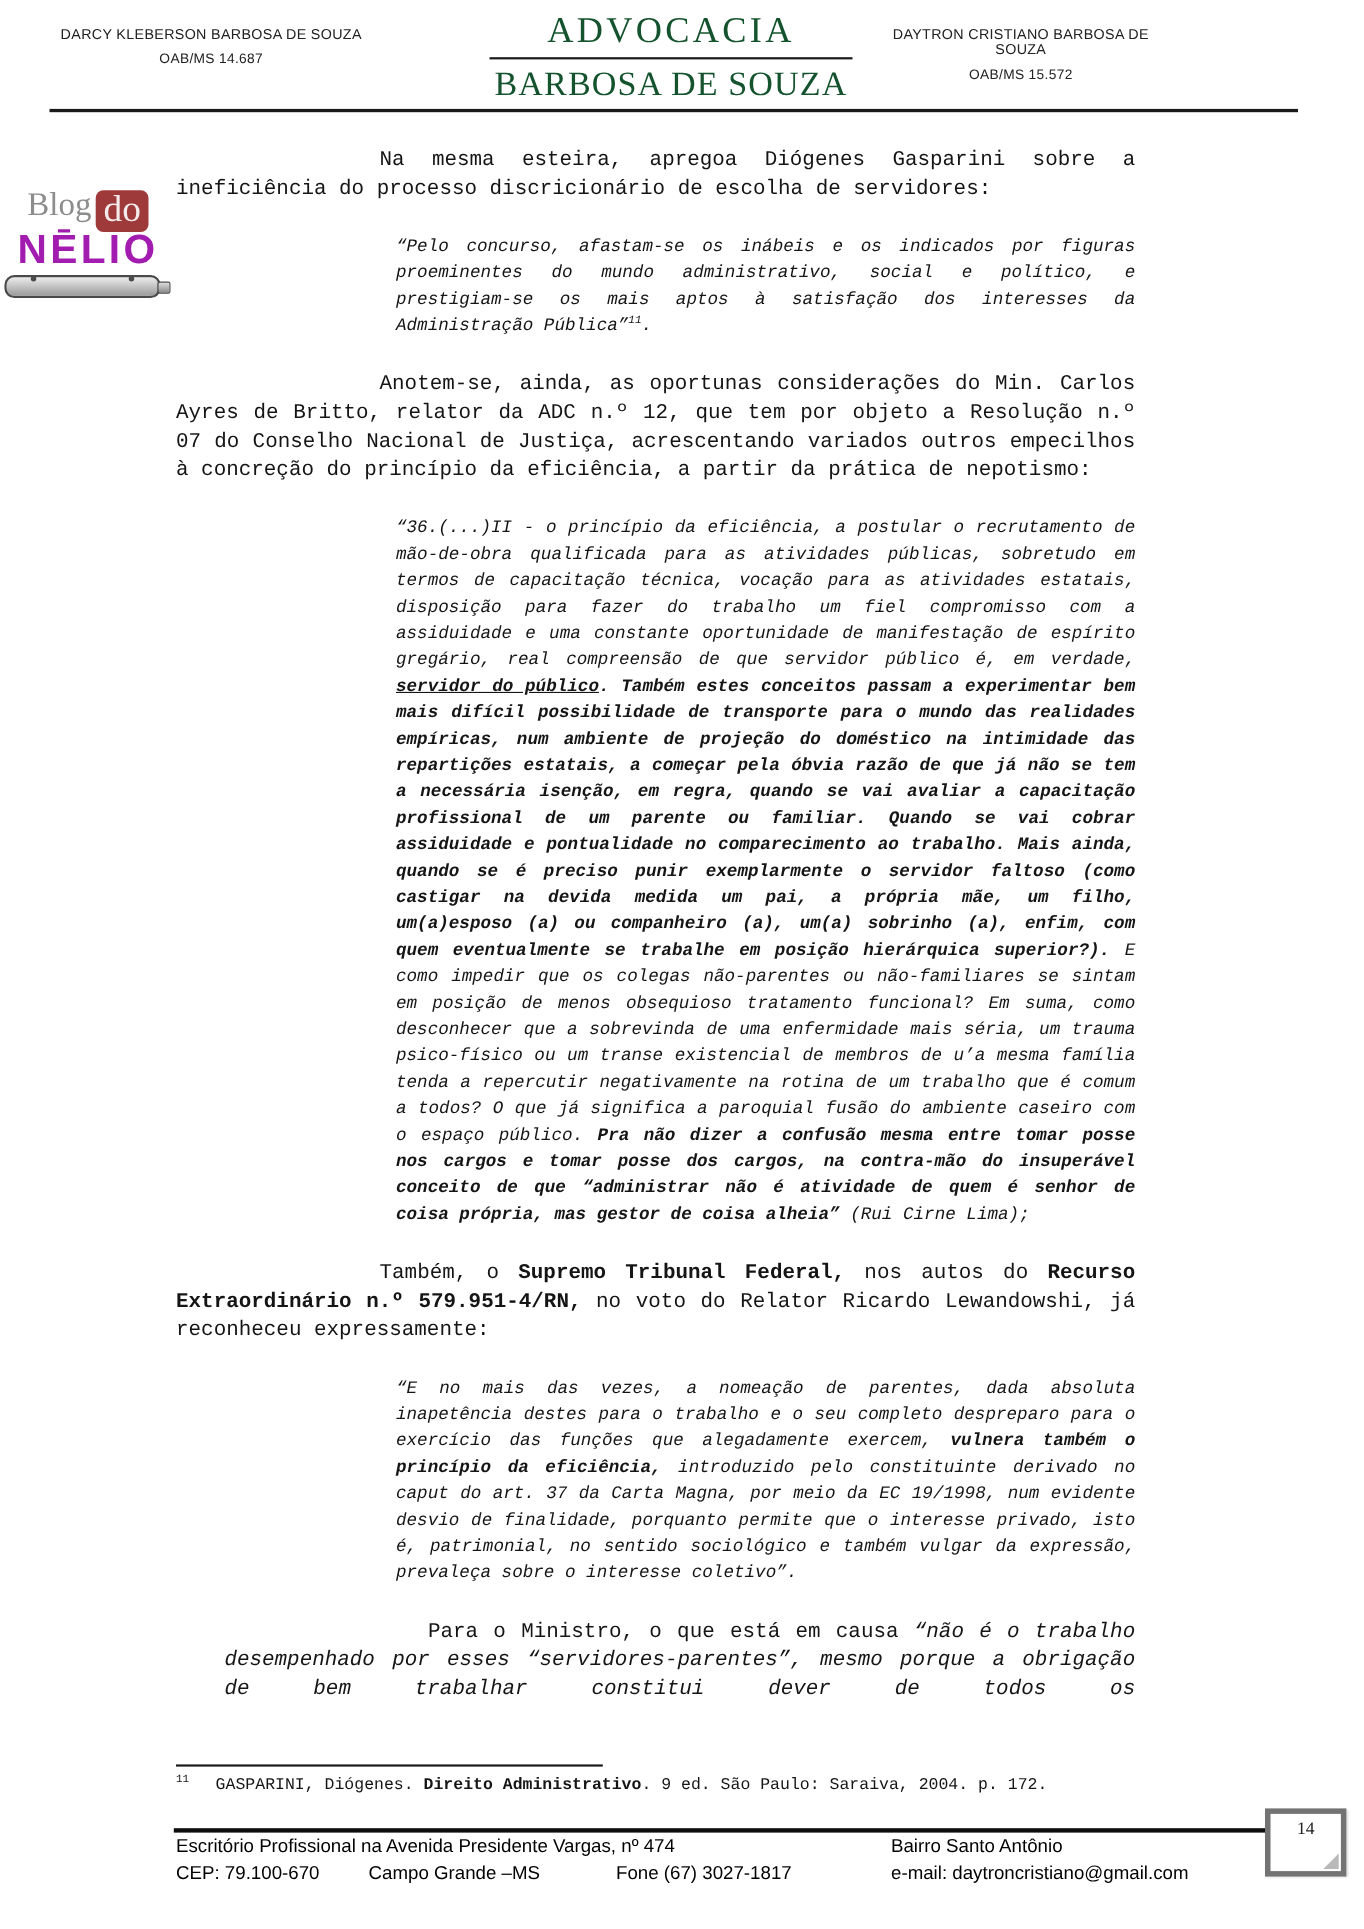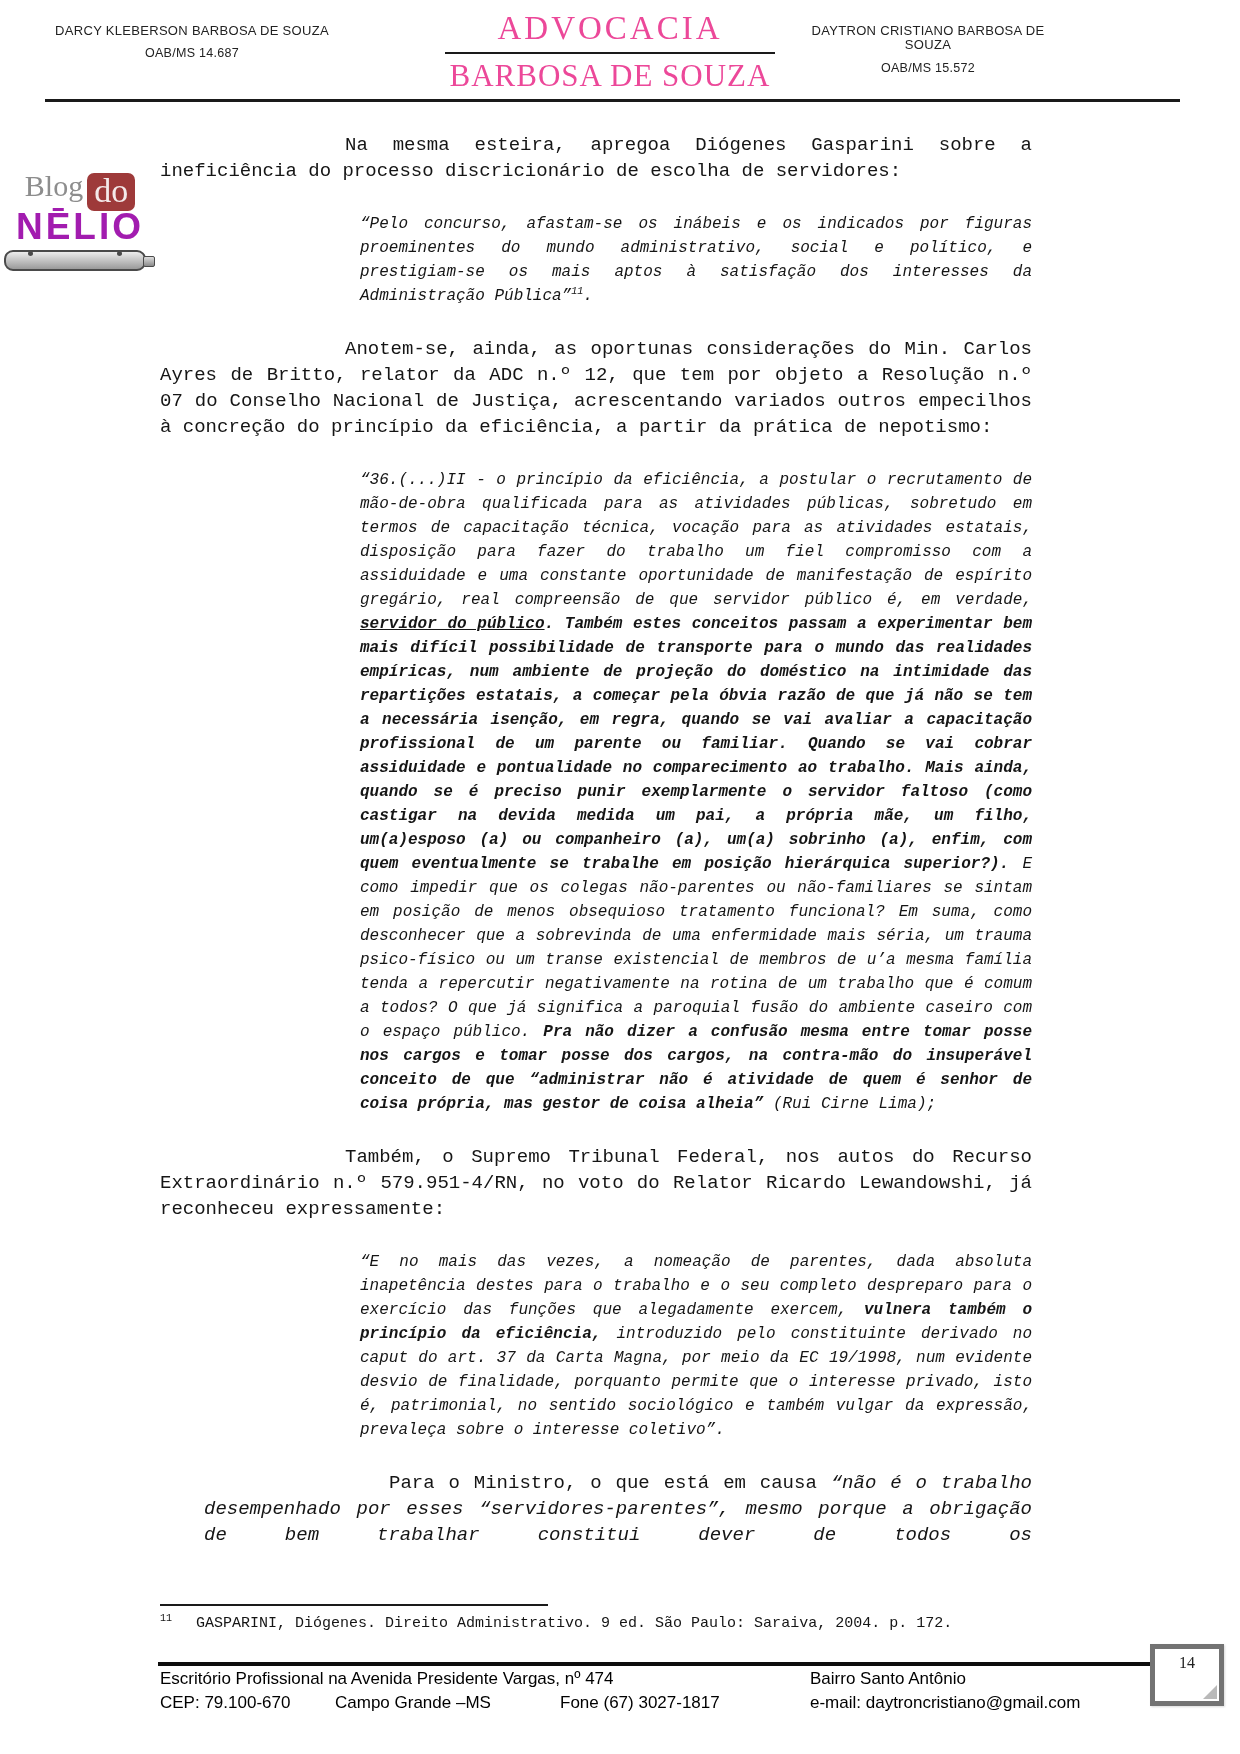--- a/index.html
+++ b/index.html
@@ -6,21 +6,21 @@
   .page{position:relative;width:1240px;height:1754px;background:#ffffff;
         font-family:"Liberation Sans",sans-serif;color:#111;overflow:hidden;}
 
   
   .hdr-side{position:absolute;top:24px;width:280px;text-align:center;
             font-size:13px;letter-spacing:.3px;color:#222;line-height:1.1;}
   .hdr-left{left:52px;}
   .hdr-right{left:788px;}
   .hdr-oab{margin-top:9px;font-size:12.5px;}
   .hdr-center{position:absolute;left:440px;top:10px;width:340px;text-align:center;
-              font-family:"Liberation Serif",serif;color:#ec4899;}
+              font-family:"Liberation Serif",serif;color:#14532d;}
   .firm1{font-size:33px;letter-spacing:3px;}
   .firm-rule{height:2px;background:#1a1a1a;margin:5px 5px 4px 5px;}
   .firm2{font-size:31px;letter-spacing:1px;}
   .hdr-rule{position:absolute;left:45px;top:99px;width:1135px;height:3px;background:#1a1a1a;}
 
   
   .logo{position:absolute;left:4px;top:164px;width:152px;}
   .logo-top{text-align:center;height:44px;line-height:44px;}
   .logo-blog{font-family:"Liberation Serif",serif;font-size:30px;color:#8d8d8d;}
   .logo-do{display:inline-block;margin-left:4px;background:#9e3a3a;color:#f4eaea;
@@ -37,21 +37,21 @@
 
   
   .content{position:absolute;left:160px;top:132px;width:872px;}
   .para,.quote{font-family:"Liberation Mono","DejaVu Sans Mono",monospace;
                text-align:justify;text-align-last:left;margin:28px 0 0 0;color:#151515;}
   .content > :first-child{margin-top:0;}
   .para{font-size:19px;line-height:26px;text-indent:185px;}
   .quote{font-size:16px;line-height:24px;margin-left:200px;width:672px;font-style:italic;}
   .para.cont{text-align-last:justify;margin-left:44px;}
   .it{font-style:italic;}
-  .bd{font-weight:normal;}
+  .bd{font-weight:bold;}
   .bdit{font-weight:bold;font-style:italic;}
   .ul{text-decoration:underline;}
   sup.sup{font-size:10px;line-height:0;}
 
   
   .footnote{position:absolute;left:160px;top:1604px;width:900px;}
   .fn-rule{width:388px;height:2px;background:#1a1a1a;margin-bottom:7px;}
   .fn-text{font-family:"Liberation Mono","DejaVu Sans Mono",monospace;font-size:15px;color:#151515;}
   .fn-text sup{font-size:10px;margin-right:24px;}
 

